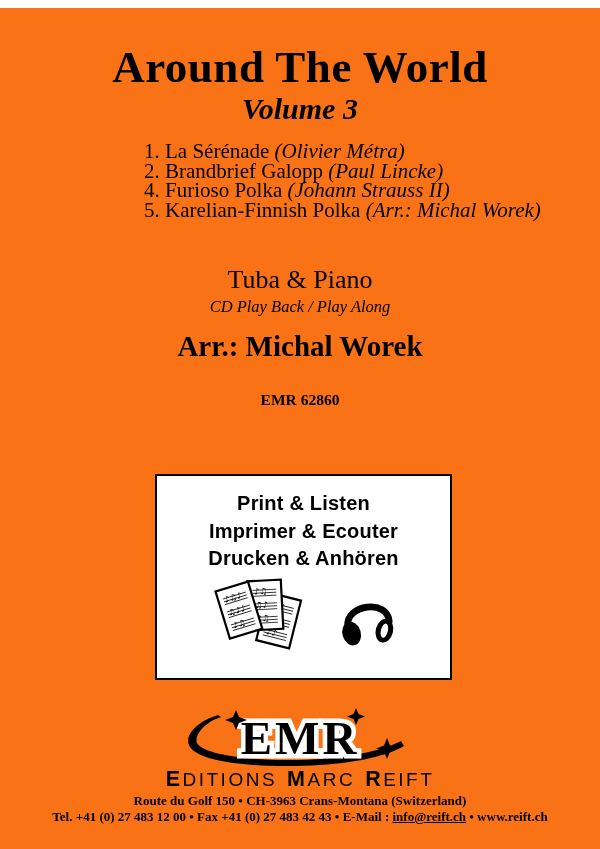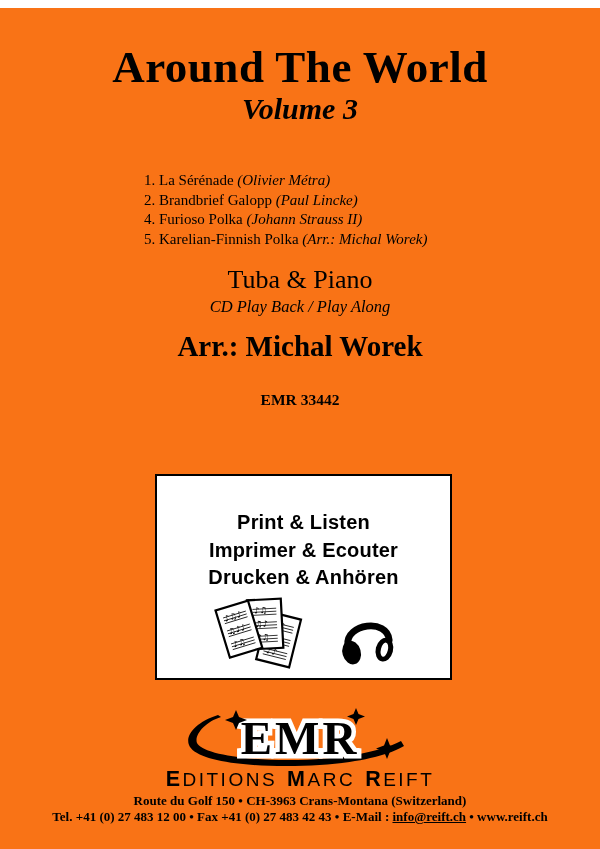--- a/index.html
+++ b/index.html
@@ -11,32 +11,32 @@
     color:#000000;
     font-family:"Liberation Serif", serif;
     overflow:hidden;
     margin:8px auto;
   }
   .abs-center { position:absolute; left:0; right:0; text-align:center; }
 
   .title { top:33px; font-size:45px; font-weight:bold; letter-spacing:0.5px; }
   .volume { top:84px; font-size:30px; font-weight:bold; font-style:italic; }
 
-  .tracklist { position:absolute; left:144px; top:163px; font-size:15px; line-height:19.6px; }
+  .tracklist { position:absolute; left:144px; top:134px; font-size:21px; line-height:19.6px; }
   .track .composer { font-style:italic; }
 
   .instrumentation { top:257px; font-size:26px; }
   .cd-note { top:289px; font-size:16.5px; font-style:italic; }
   .arranger { top:322px; font-size:29px; font-weight:bold; }
   .catalog { top:383px; font-size:15.5px; font-weight:bold; }
 
   .listen-box {
     position:absolute; left:155px; top:466px; width:297px; height:206px;
     border:2px solid #000; background:#fff; text-align:center;
-    padding-top:33px;
+    padding-top:14px;
   }
   .box-line {
     font-family:"Liberation Sans", sans-serif;
     font-weight:bold; font-size:20px; line-height:27.5px; letter-spacing:0.2px;
   }
   .icons-row {
     margin-top:7px; height:78px;
     display:flex; justify-content:center; align-items:center; gap:24px;
   }
   .website { font-size:27px; font-weight:bold; margin-top:2px; }
@@ -83,21 +83,21 @@
     <div class="track">
       <span>5.</span>
       <span>Karelian-Finnish Polka</span>
       <span class="composer">(Arr.: Michal Worek)</span>
     </div>
   </div>
 
   <div class="abs-center instrumentation">Tuba &amp; Piano</div>
   <div class="abs-center cd-note">CD Play Back / Play Along</div>
   <div class="abs-center arranger">Arr.: Michal Worek</div>
-  <div class="abs-center catalog">EMR 33442</div>
+  <div class="abs-center catalog">EMR 62860</div>
 
   <div class="listen-box">
     <div class="box-line">Print &amp; Listen</div>
     <div class="box-line">Imprimer &amp; Ecouter</div>
     <div class="box-line">Drucken &amp; Anhören</div>
 
     <div class="icons-row">
 
       <span>
         <svg width="104" height="78" viewBox="0 0 120 92" xmlns="http://www.w3.org/2000/svg">

